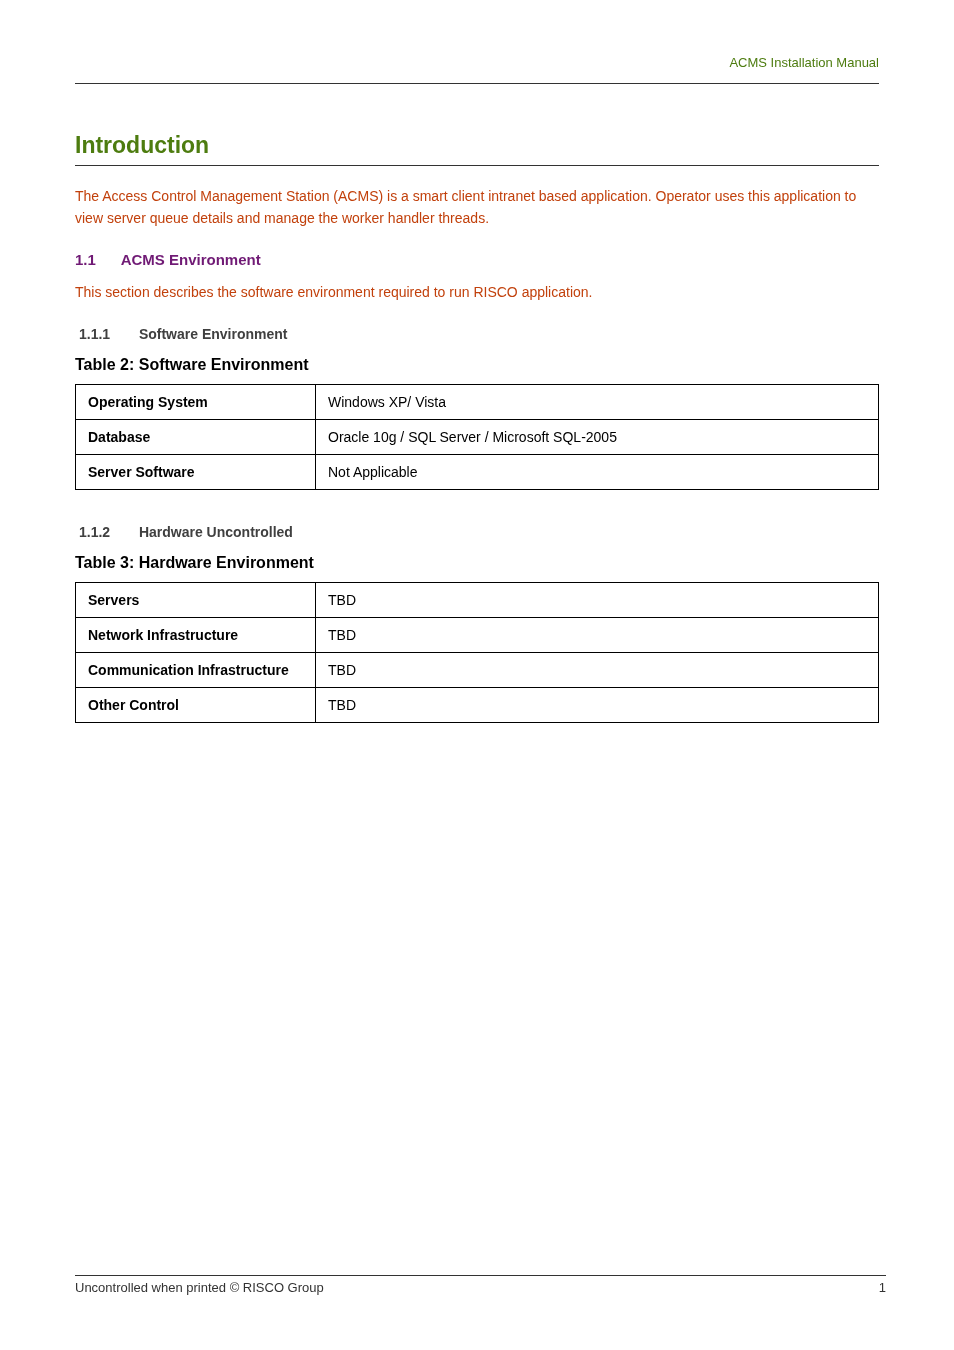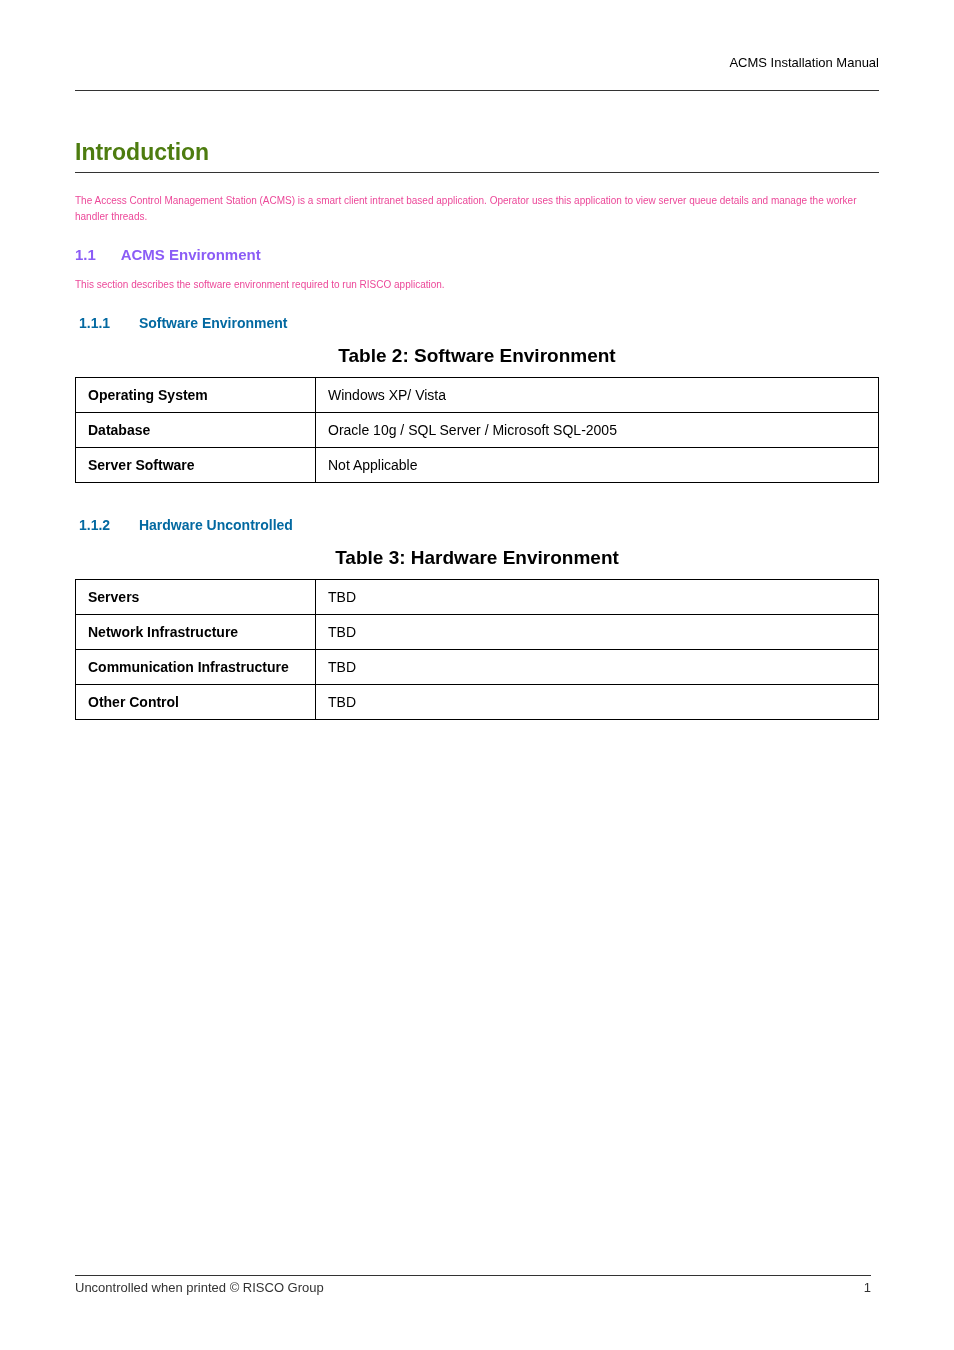--- a/index.html
+++ b/index.html
@@ -12,65 +12,64 @@
       background: #fff;
       width: 954px;
       height: 1350px;
       padding: 55px 75px;
       position: relative;
       color: #000;
     }
     .header {
       text-align: right;
       font-size: 13px;
-      color: #000000;
-      padding-bottom: 20px;
+      color: #4d7c0f;
+      padding-bottom: 13px;
       border-bottom: 1px solid #333;
       margin-bottom: 48px;
     }
     .h1 {
       color: #4d7c0f;
       font-size: 23px;
       font-weight: bold;
       padding-bottom: 6px;
       border-bottom: 1px solid #333;
       margin-bottom: 20px;
     }
     .body-text {
-      font-size: 10px;
+      font-size: 14px;
       line-height: 1.55;
       margin-bottom: 22px;
-      color: #ec4899;
+      color: #c2410c;
     }
     .h2 {
-      color: #8b5cf6;
+      color: #701a75;
       font-size: 15px;
       font-weight: bold;
       margin-bottom: 14px;
     }
     .h2 .num {
       display: inline-block;
       width: 42px;
     }
     .h3 {
-      color: #0369a1;
+      color: #404040;
       font-size: 14px;
       font-weight: bold;
       margin-top: 6px;
       margin-bottom: 14px;
     }
     .h3 .num {
       display: inline-block;
       width: 56px;
       margin-left: 4px;
     }
     .table-caption {
-      text-align: center;
       font-weight: bold;
-      font-size: 19px;
+      font-size: 16px;
       margin-bottom: 10px;
     }
     table {
       width: 100%;
       border-collapse: collapse;
       margin-bottom: 34px;
       border-radius: 20px;
     }
     th, td {
       border: 1px solid #000;
@@ -83,21 +82,21 @@
       font-weight: bold;
       width: 240px;
     }
     td.value {
       font-weight: normal;
     }
     .footer {
       position: absolute;
       bottom: 55px;
       left: 75px;
-      right: 83px;
+      right: 68px;
       font-size: 13px;
       color: #333;
       border-top: 1px solid #333;
       padding-top: 4px;
       display: flex;
       justify-content: space-between;
     }
   </style>
 </head>
 <body>

